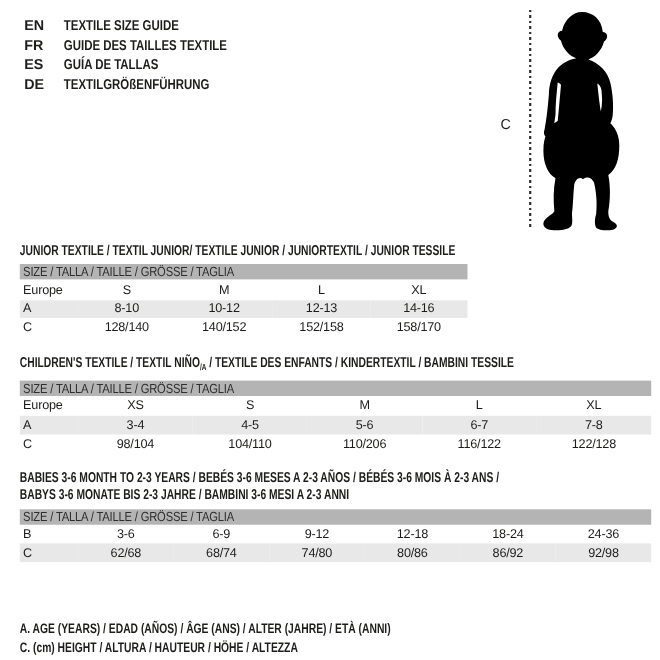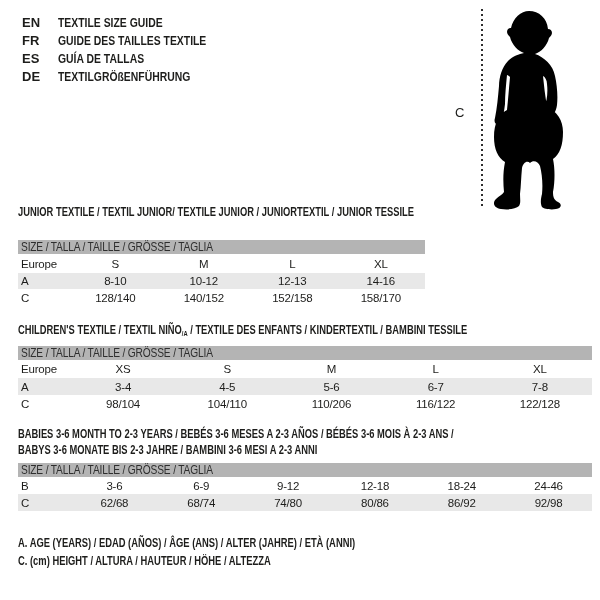--- a/index.html
+++ b/index.html
@@ -51,21 +51,21 @@
   #children-table tr.r2 { height:17px; }
   #children-table tr.r3 { height:18px; }
 
   #babies-table { top:463px; width:574px; }
   #babies-table col.c0 { width:53px; }
   #babies-table tr.bar { height:14px; }
   #babies-table tr.r1 { height:17px; }
   #babies-table tr.r2 { height:17px; }
 
   
-  .legend { position:absolute; left:18px; top:534px; font-weight:bold; font-size:12.5px; }
+  .legend { position:absolute; left:18px; top:562px; font-weight:bold; font-size:12.5px; }
   .legend-line { height:18px; line-height:18px; white-space:nowrap; }
   .legend-line .cond-l { display:inline-block; transform:scaleX(0.75); transform-origin:0 50%; white-space:nowrap; }
 </style>
 </head>
 <body>
 
 <div class="page">
 
   <div class="lang-block">
     <div class="lang-row">
@@ -125,21 +125,21 @@
       C21 102 20 108 18 112
       C15 117 10 114 12 108
       C14 98 15 87 16 76
       C16 67 19 57 25 51
       C30 46 36 44 41 43
       C35 41 29 35 27 27
       C22 23 24 18 28 18
       C30 8 38 1 46 1 Z"></path>
   </svg>
 
-  <div class="section-title" style="top:204px;">
+  <div class="section-title" style="top:220px;">
     <span class="cond-tight">JUNIOR TEXTILE / TEXTIL JUNIOR/ TEXTILE JUNIOR / JUNIORTEXTIL / JUNIOR TESSILE</span>
   </div>
   <table class="size-table" id="junior-table">
     <colgroup>
         <col class="c0">
         <col>
         <col>
         <col>
         <col>
       </colgroup>
@@ -232,21 +232,21 @@
         <tr class="bar">
       <td colspan="7"><span class="cond-hdr">SIZE / TALLA / TAILLE / GRÖSSE / TAGLIA</span></td>
     </tr>
     <tr class="r1">
       <td class="lbl">B</td>
       <td>3-6</td>
       <td>6-9</td>
       <td>9-12</td>
       <td>12-18</td>
       <td>18-24</td>
-      <td>24-46</td>
+      <td>24-36</td>
     </tr>
     <tr class="r2 alt">
       <td class="lbl">C</td>
       <td>62/68</td>
       <td>68/74</td>
       <td>74/80</td>
       <td>80/86</td>
       <td>86/92</td>
       <td>92/98</td>
     </tr>

